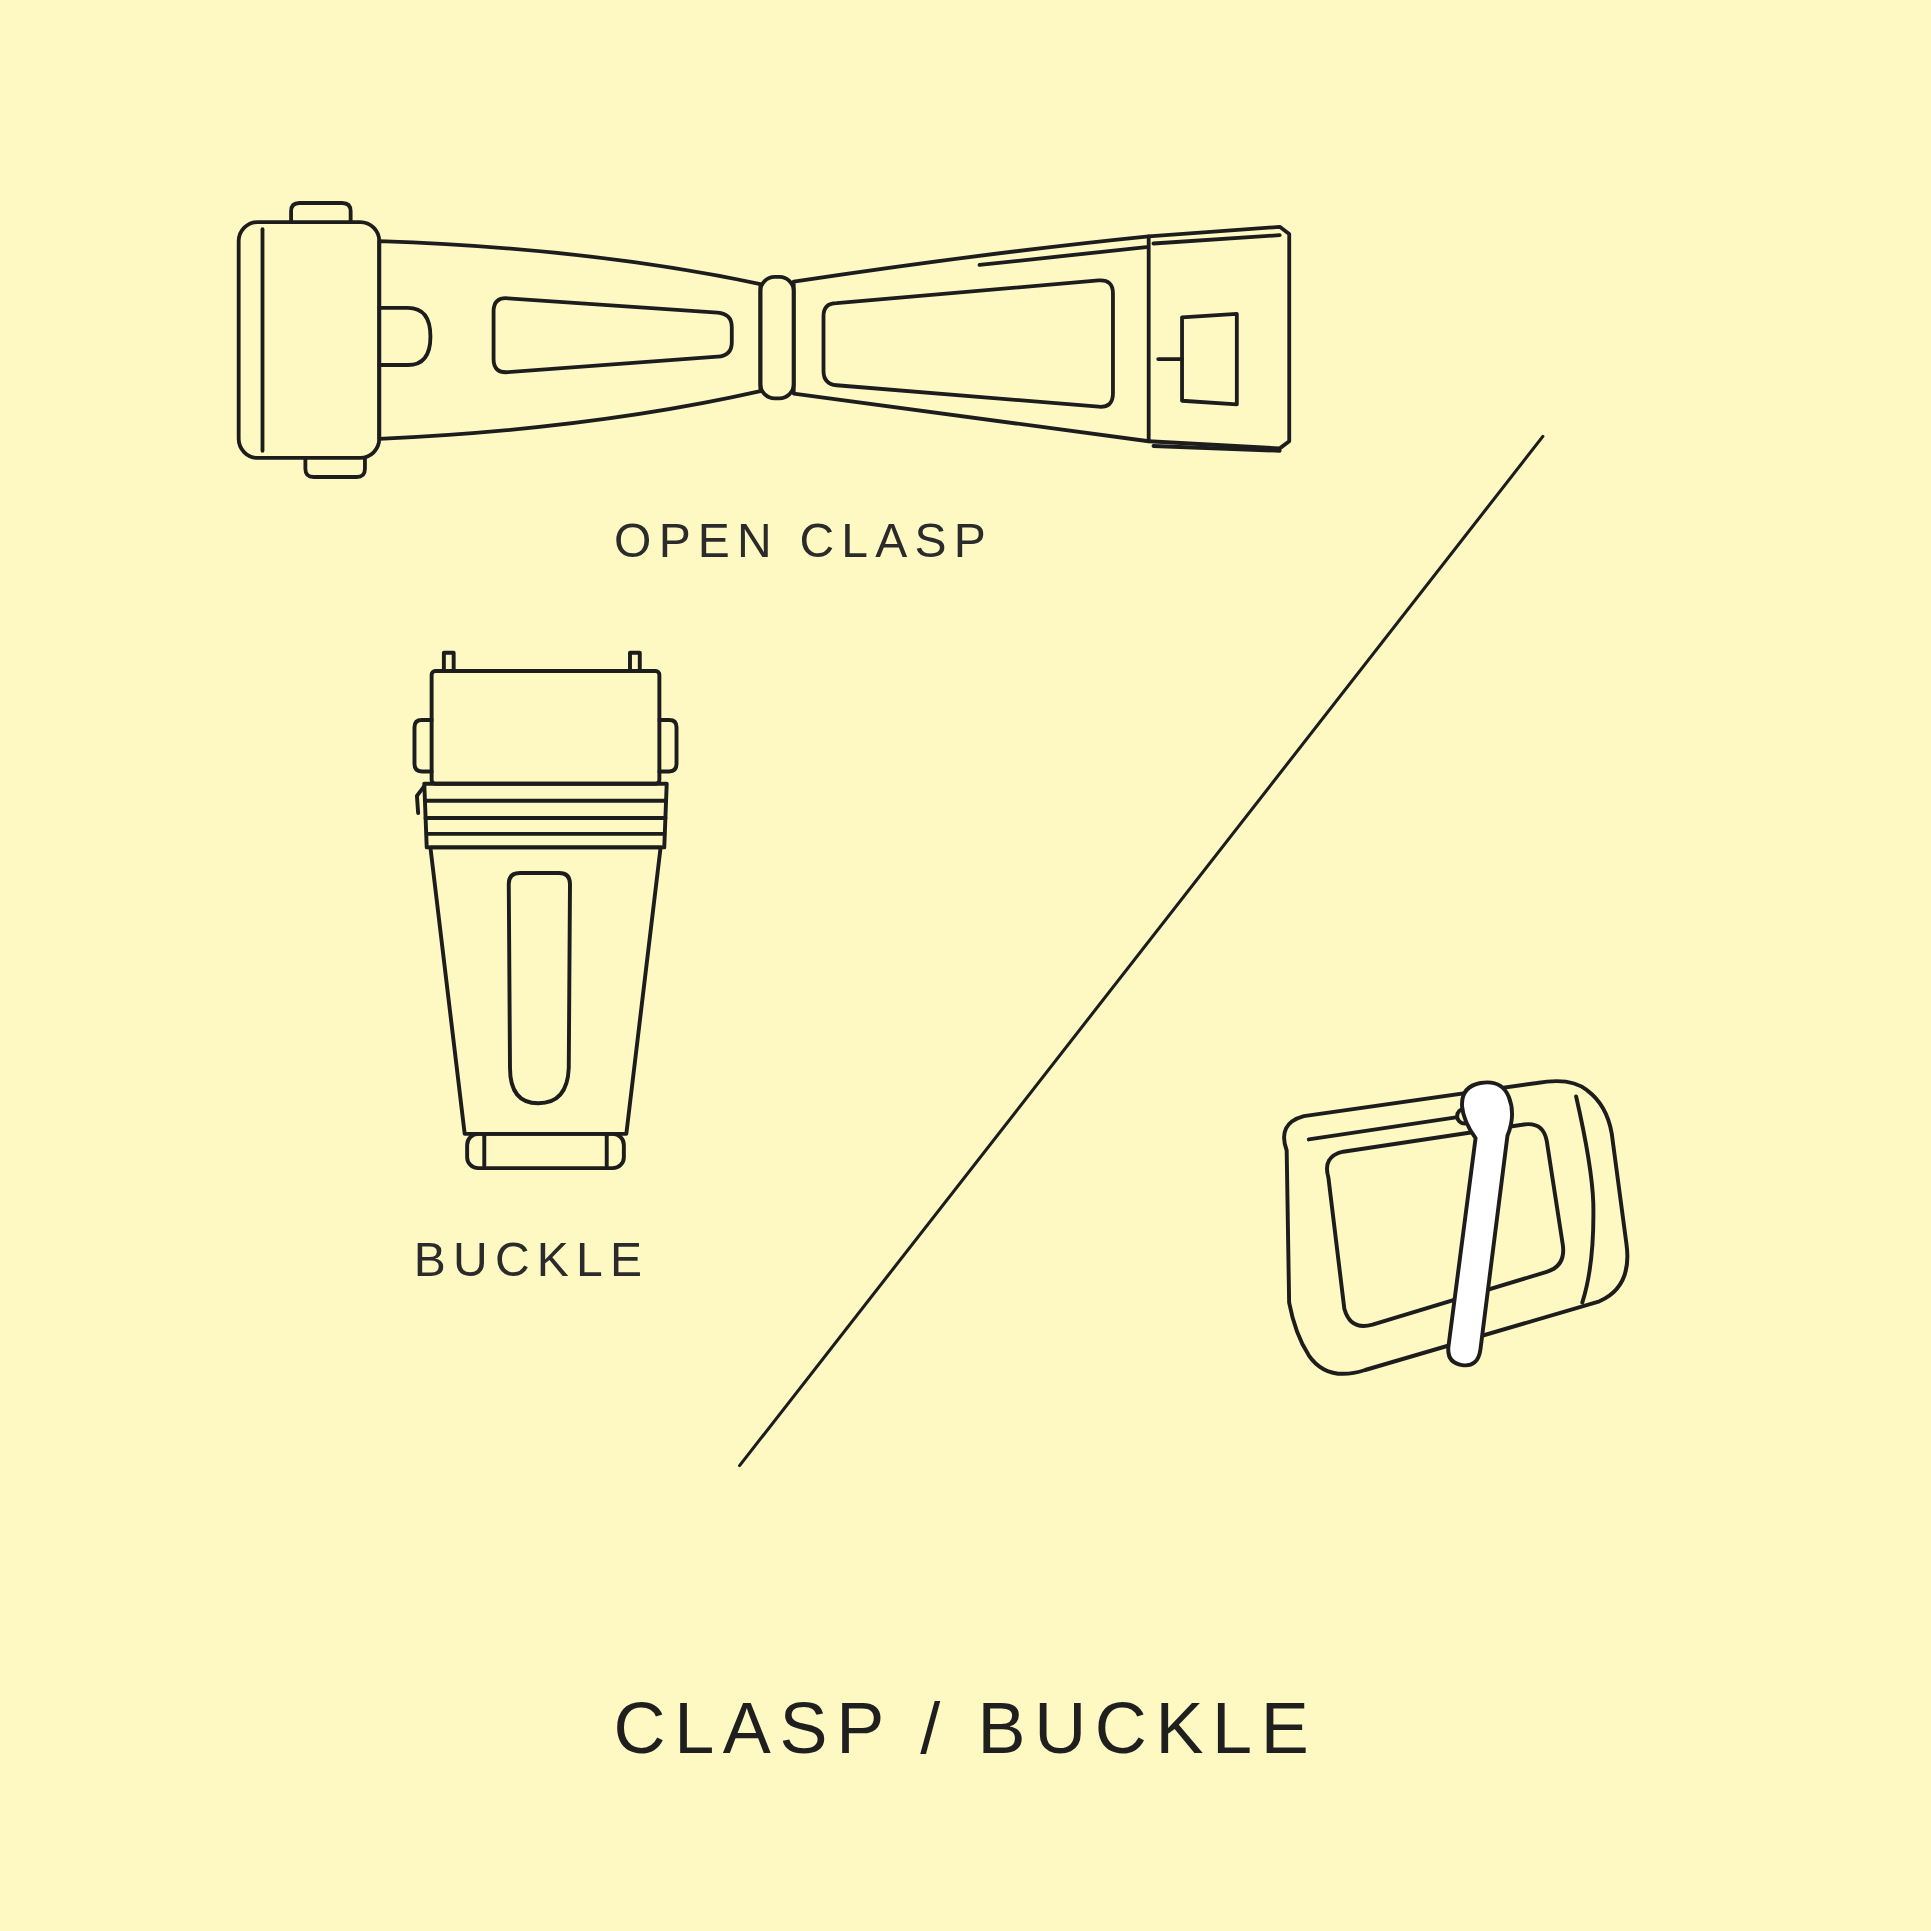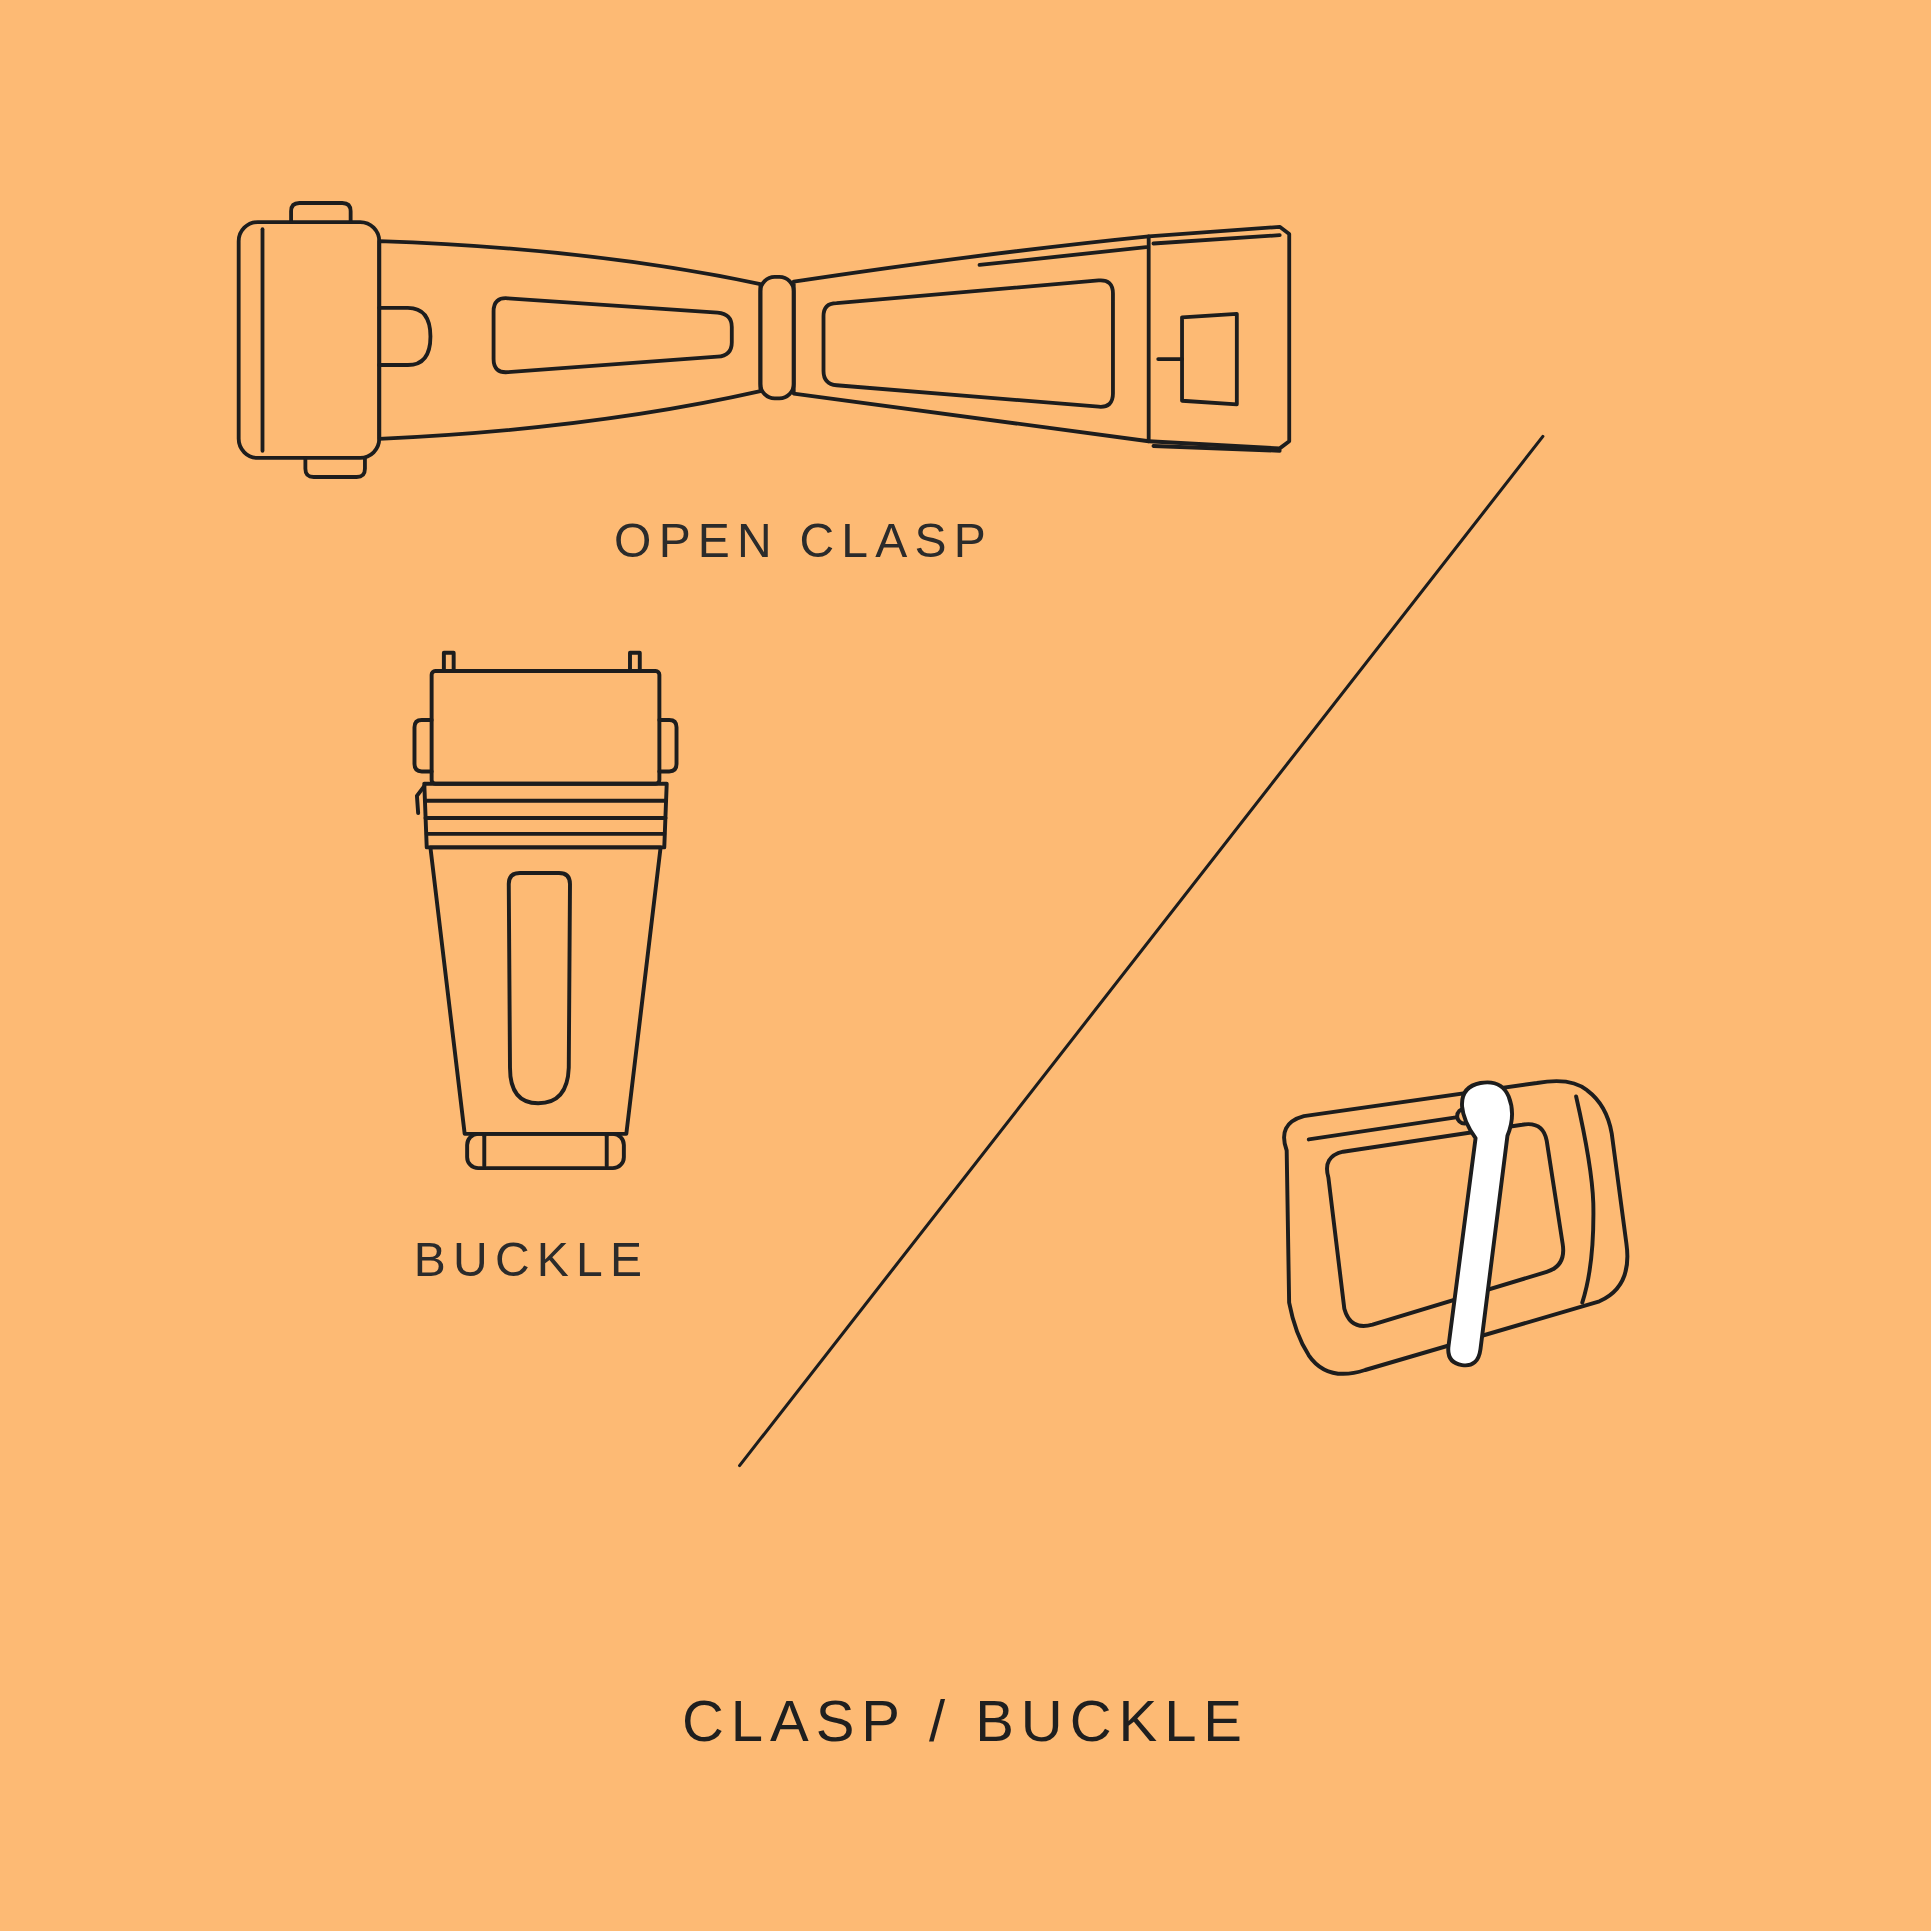--- a/index.html
+++ b/index.html
@@ -1,20 +1,20 @@
 <!DOCTYPE html>
 <html><head>
 <meta charset="utf-8">
 <style>
   html, body { margin: 0; padding: 0; background: #ffffff; }
   .canvas {
     position: relative;
     width: 1931px;
     height: 1931px;
-    background: #fdba74;
+    background: #fef9c3;
     overflow: hidden;
     font-family: "Liberation Sans", sans-serif;
   }
   .canvas svg { position: absolute; overflow: visible; }
   .draw path, .draw rect, .draw line, .draw circle {
     fill: none;
     stroke: #1d1d1d;
     stroke-width: 3.2;
     stroke-linecap: round;
     stroke-linejoin: round;
@@ -28,21 +28,21 @@
     text-align: center;
     line-height: 1;
     white-space: nowrap;
   }
   .title {
     position: absolute;
     left: 0;
     top: 1692px;
     width: 100%;
     text-align: center;
-    font-size: 58px;
+    font-size: 72px;
     letter-spacing: 0.12em;
     color: #1f1f1f;
     line-height: 1;
     white-space: nowrap;
   }
 </style>
 </head>
 <body>
 
 <div class="canvas">

